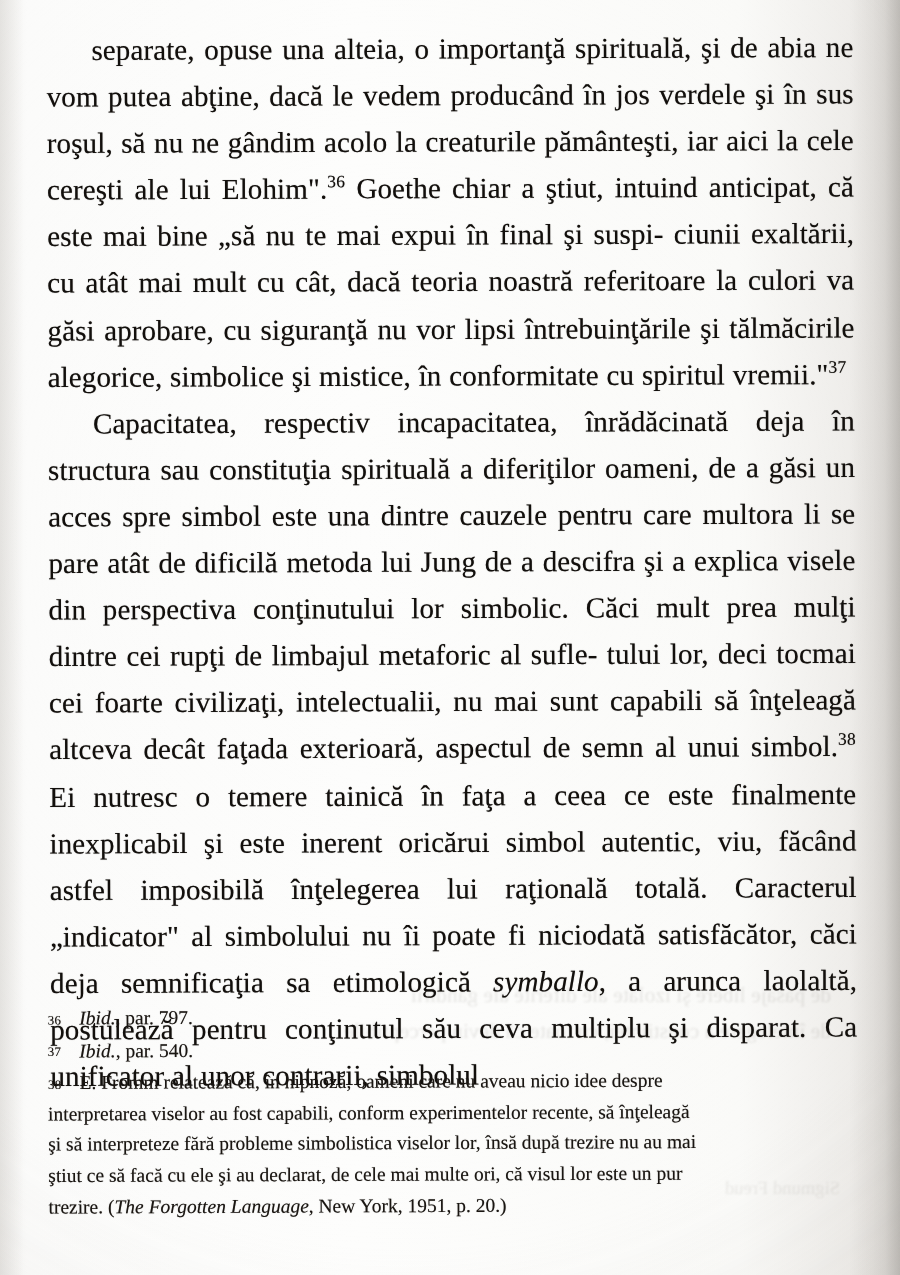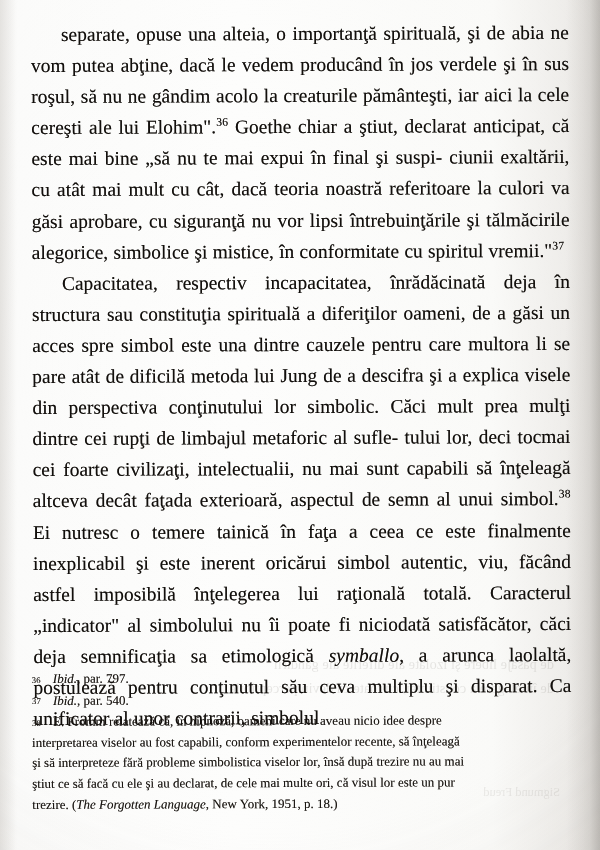--- a/index.html
+++ b/index.html
@@ -164,21 +164,21 @@
   </div>
   <div class="bleed-2">
     <div>Sigmund Freud</div>
   </div>
 
   <div class="body-block skew">
 
     <p class="indent"><span>separate, opuse una alteia, o importanţă spirituală, şi de abia ne</span>
       <span>vom putea abţine, dacă le vedem producând în jos verdele şi în</span>
       <span>sus roşul, să nu ne gândim acolo la creaturile pământeşti, iar aici</span>
-      <span>la cele cereşti ale lui Elohim".</span><sup class="fn">36</sup><span> Goethe chiar a ştiut, declarat</span>
+      <span>la cele cereşti ale lui Elohim".</span><sup class="fn">36</sup><span> Goethe chiar a ştiut, intuind</span>
       <span>anticipat, că este mai bine „să nu te mai expui în final şi suspi-</span>
       <span>ciunii exaltării, cu atât mai mult cu cât, dacă teoria noastră</span>
       <span>referitoare la culori va găsi aprobare, cu siguranţă nu vor lipsi</span>
       <span>întrebuinţările şi tălmăcirile alegorice, simbolice şi mistice, în</span>
       <span>conformitate cu spiritul vremii."</span><sup class="fn">37</sup></p>
 
     <p class="indent"><span>Capacitatea, respectiv incapacitatea, înrădăcinată deja în</span>
       <span>structura sau constituţia spirituală a diferiţilor oameni, de a găsi</span>
       <span>un acces spre simbol este una dintre cauzele pentru care multora</span>
       <span>li se pare atât de dificilă metoda lui Jung de a descifra şi a</span>
@@ -207,21 +207,21 @@
       <span class="marker">37</span>
       <span class="fn-text"><em>Ibid.</em><span>, par. 540.</span></span>
     </div>
 
     <div class="fn-row long">
       <span class="marker">38</span>
       <span class="fn-text"><span>E. Fromm relatează că, în hipnoză, oameni care nu aveau nicio idee despre</span>
         <span class="cont">interpretarea viselor au fost capabili, conform experimentelor recente, să înţeleagă</span>
         <span class="cont">şi să interpreteze fără probleme simbolistica viselor lor, însă după trezire nu au mai</span>
         <span class="cont">ştiut ce să facă cu ele şi au declarat, de cele mai multe ori, că visul lor este un pur</span>
-        <span class="cont"><span>trezire. (</span><em>The Forgotten Language</em><span>, New York, 1951, p. 18.)</span></span></span>
+        <span class="cont"><span>trezire. (</span><em>The Forgotten Language</em><span>, New York, 1951, p. 20.)</span></span></span>
     </div>
 
   </div>
 
   <div class="grain"></div>
   <div class="edge-shadow"></div>
   <div class="edge-shadow-left"></div>
 </div>
 
 </body></html>

